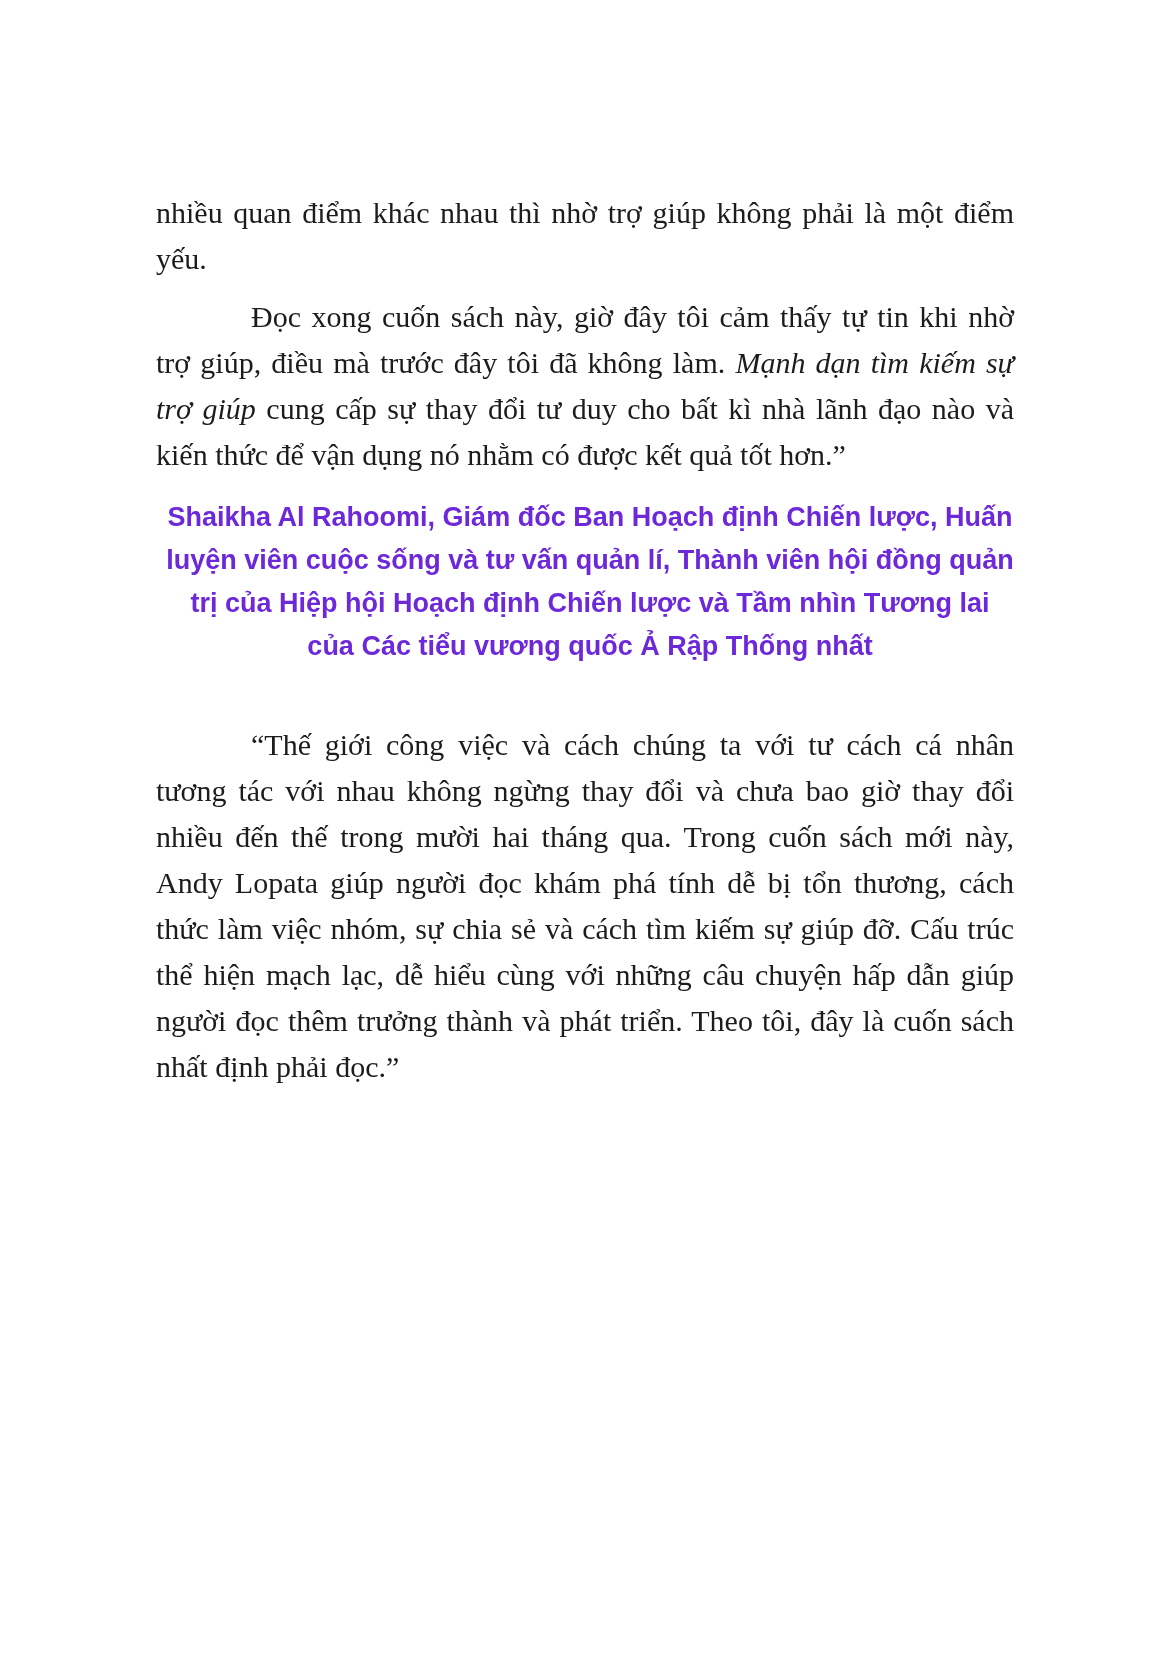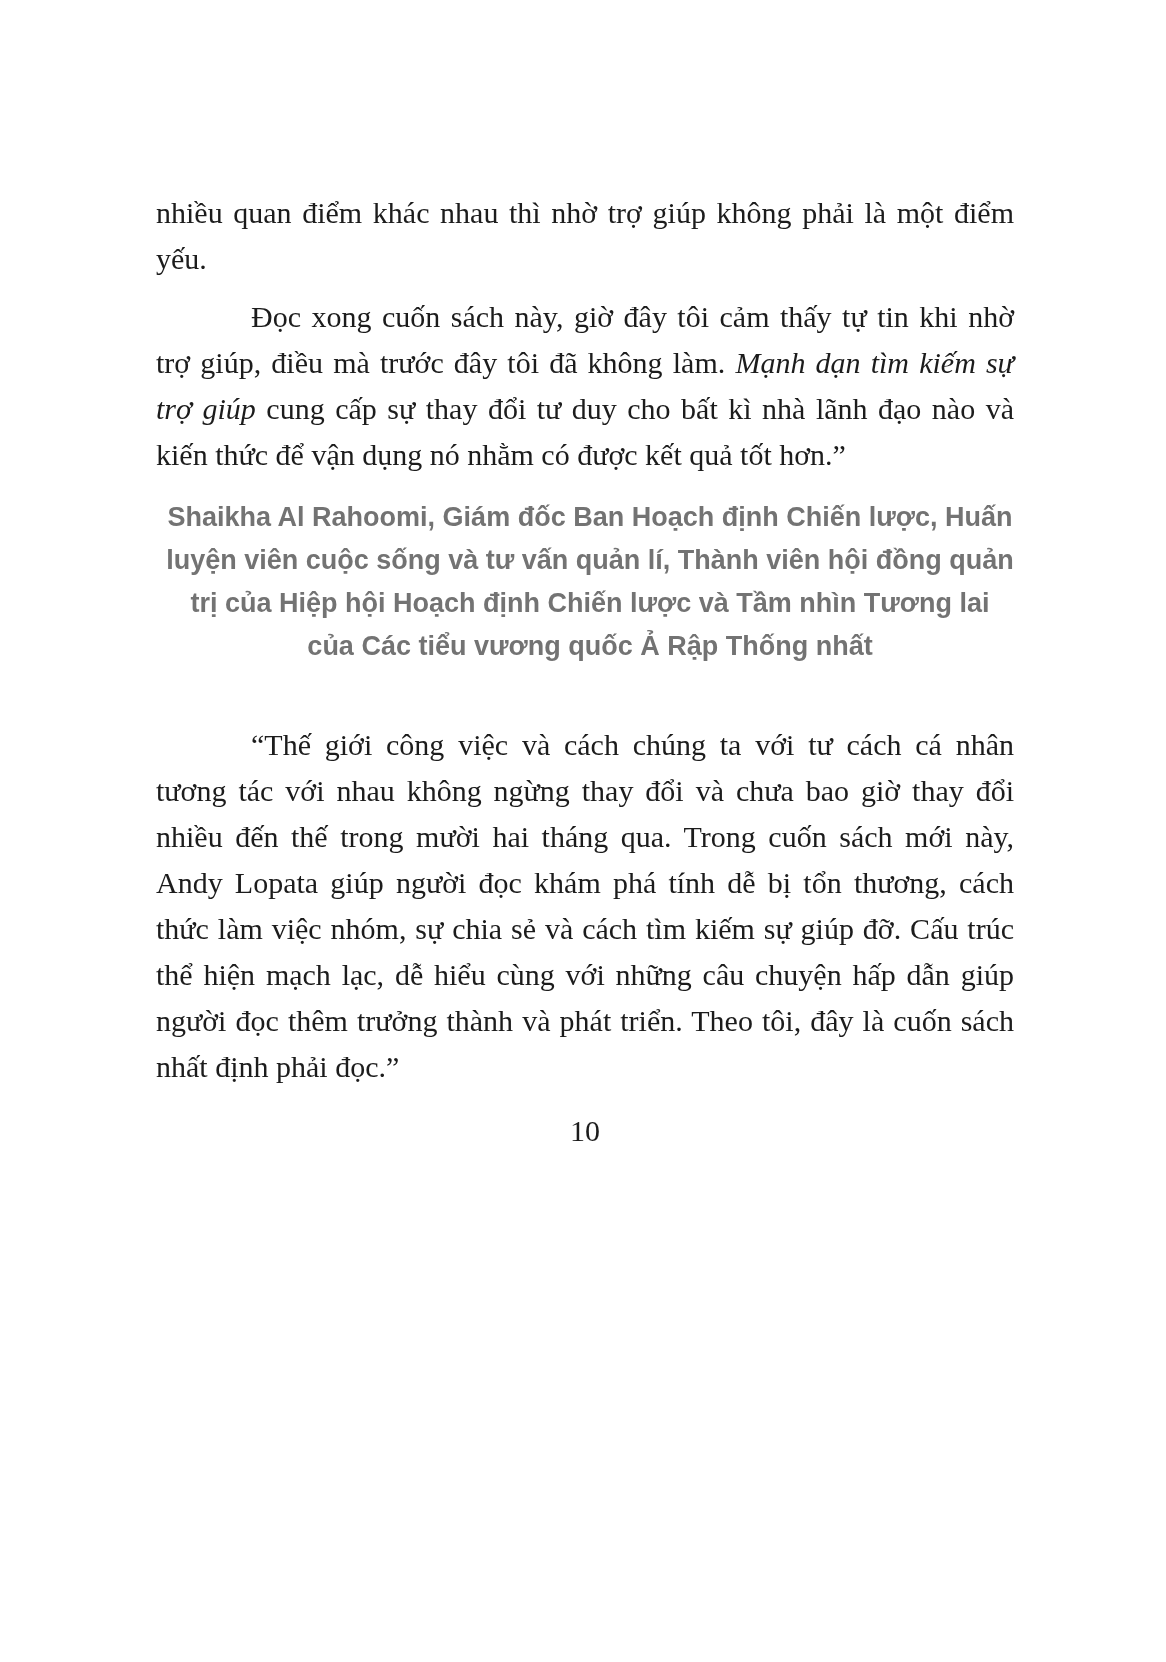--- a/index.html
+++ b/index.html
@@ -33,21 +33,21 @@
   .book-title {
     font-style: italic;
   }
   .attribution {
     margin: 18px 0 0 10px;
     font-family: "Liberation Sans", "DejaVu Sans", sans-serif;
     font-weight: 700;
     font-size: 27px;
     line-height: 43px;
     text-align: center;
-    color: #737373;
+    color: #6d28d9;
   }
   .page-number {
     margin-top: 18px;
     font-size: 30px;
     line-height: 46px;
     text-align: center;
     color: #1c1c1c;
   }
 </style>
 </head>
@@ -59,15 +59,14 @@
     <p class="body-text">nhiều quan điểm khác nhau thì nhờ trợ giúp không phải là một điểm yếu.</p>
     <p class="body-text indent"><span>Đọc xong cuốn sách này, giờ đây tôi cảm thấy tự tin khi nhờ trợ giúp, điều mà trước đây tôi đã không làm. </span><em class="book-title">Mạnh dạn tìm kiếm sự trợ giúp</em><span> cung cấp sự thay đổi tư duy cho bất kì nhà lãnh đạo nào và kiến thức để vận dụng nó nhằm có được kết quả tốt hơn.”</span></p>
     <p class="attribution">Shaikha Al Rahoomi, Giám đốc Ban Hoạch định Chiến lược, Huấn luyện viên cuộc sống và tư vấn quản lí, Thành viên hội đồng quản trị của Hiệp hội Hoạch định Chiến lược và Tầm nhìn Tương lai của Các tiểu vương quốc Ả Rập Thống nhất</p>
   </section>
 
   <section class="section">
     <p class="body-text indent">“Thế giới công việc và cách chúng ta với tư cách cá nhân tương tác với nhau không ngừng thay đổi và chưa bao giờ thay đổi nhiều đến thế trong mười hai tháng qua. Trong cuốn sách mới này, Andy Lopata giúp người đọc khám phá tính dễ bị tổn thương, cách thức làm việc nhóm, sự chia sẻ và cách tìm kiếm sự giúp đỡ. Cấu trúc thể hiện mạch lạc, dễ hiểu cùng với những câu chuyện hấp dẫn giúp người đọc thêm trưởng thành và phát triển. Theo tôi, đây là cuốn sách nhất định phải đọc.”</p>
   </section>
 
 
-  <div class="page-number">10</div>
 
 </div>
 
 </body></html>

